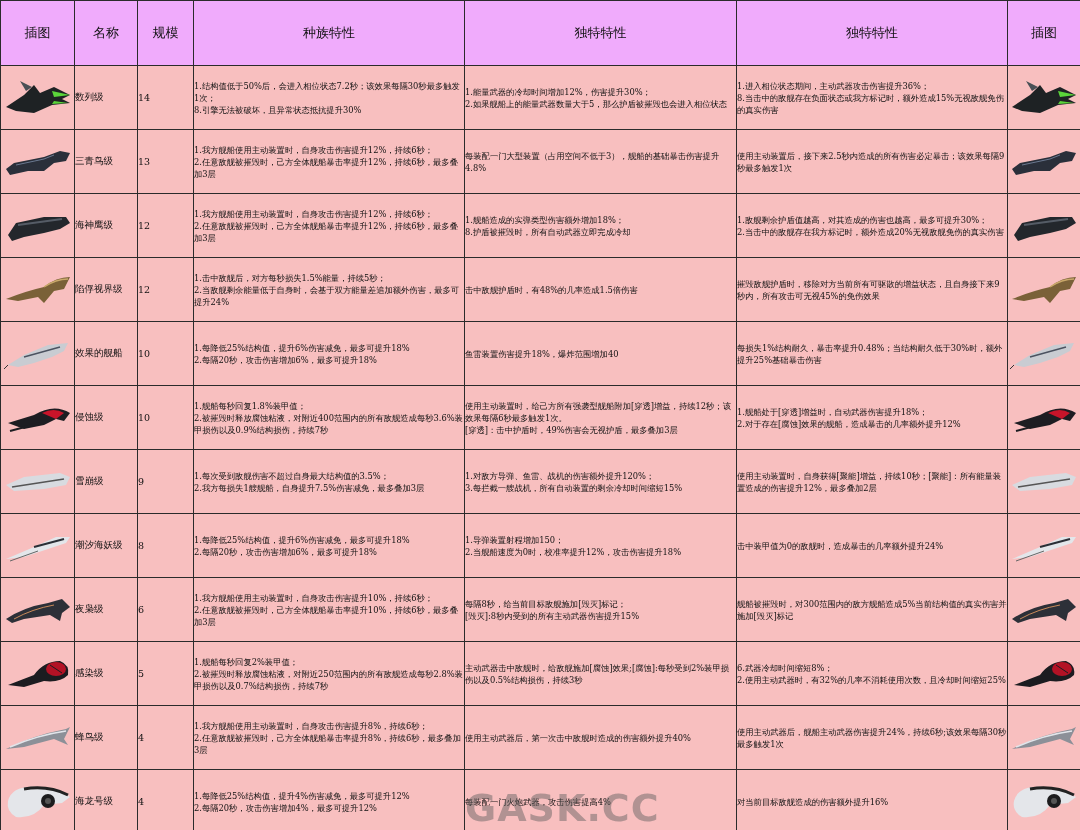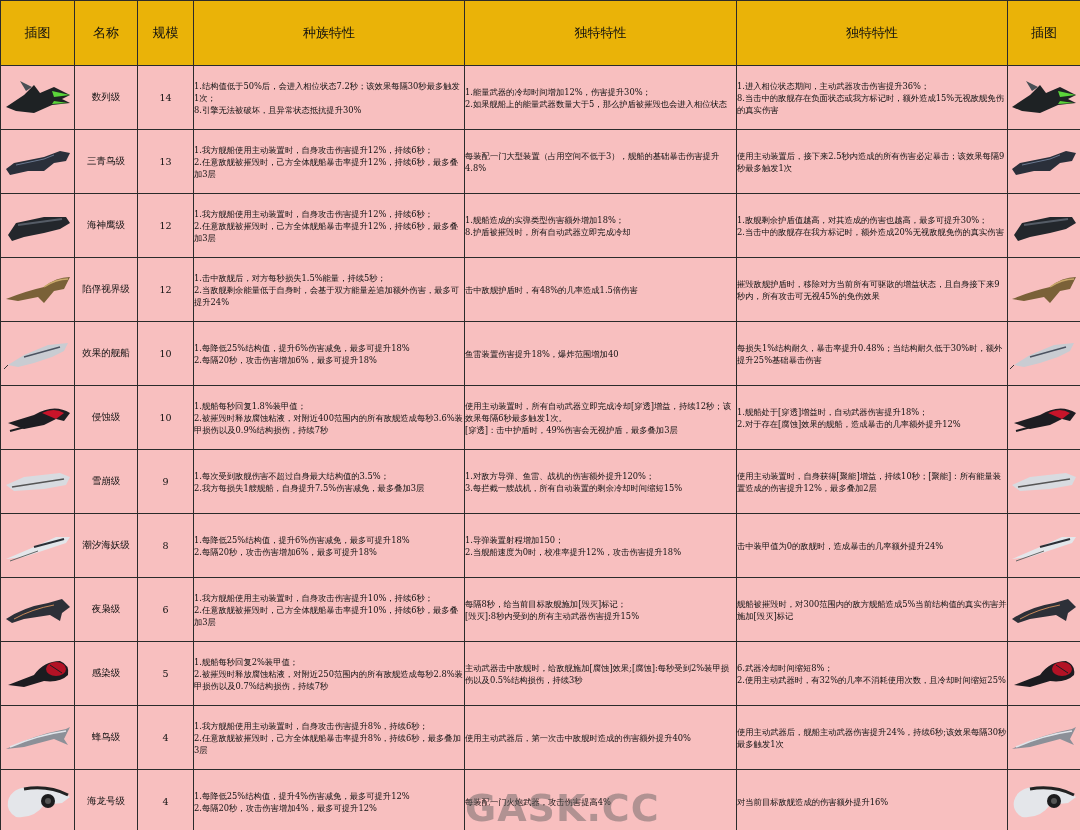--- a/index.html
+++ b/index.html
@@ -1,21 +1,21 @@
 <!DOCTYPE html>
 <html><head>
 <meta charset="utf-8">
 <style>
   html, body { margin: 0; padding: 0; background: #ffffff; }
   body { width: 1080px; height: 830px; overflow: hidden; font-family: "DejaVu Serif", "Liberation Serif", serif; }
   table.main { border-collapse: collapse; table-layout: fixed; width: 1080px; }
   table.main th, table.main td { border: 1px solid #2b2b2b; padding: 0; }
-  thead th { background: #eab308; height: 64px; font-weight: normal; font-size: 13px; color: #111; text-align: center; }
+  thead th { background: #f0abfc; height: 64px; font-weight: normal; font-size: 13px; color: #111; text-align: center; }
   tbody td { background: #f8bfbf; height: 63px; font-size: 8.3px; color: #111; }
-  td.name, td.scale { text-align: center; font-size: 9.5px; }
+  td.name, td.scale { font-size: 9.5px; }
   td.desc { padding: 0 3px; line-height: 12px; vertical-align: middle; }
   td.img { text-align: center; vertical-align: middle; }
   .desc-line { display: block; }
   .ship { display: inline-block; width: 68px; height: 40px; }
   .watermark { position: absolute; left: 465px; top: 786px; font-family: "DejaVu Sans", sans-serif; font-weight: bold; font-size: 38px; color: rgba(90,90,90,0.45); letter-spacing: 1px; pointer-events: none; }
 </style>
 </head>
 <body>
 
 <table class="main">
@@ -169,21 +169,21 @@
               <path d="M38 16 Q50 10 60 16 L52 22 Z" fill="#c8142a"></path>
               <path d="M6 34 L36 26" stroke="#1d1d22" stroke-width="2"></path>
             </svg></span></td>
     <td class="name">侵蚀级</td>
     <td class="scale">10</td>
     <td class="desc">
           <span class="desc-line">1.舰船每秒回复1.8%装甲值；</span>
           <span class="desc-line">2.被摧毁时释放腐蚀粘液，对附近400范围内的所有敌舰造成每秒3.6%装甲损伤以及0.9%结构损伤，持续7秒</span>
         </td>
     <td class="desc">
-          <span class="desc-line">使用主动装置时，所有自动武器立即完成冷却[穿透]增益，持续12秒；该效果每隔6秒最多触发1次。</span>
+          <span class="desc-line">使用主动装置时，给己方所有强袭型舰船附加[穿透]增益，持续12秒；该效果每隔6秒最多触发1次。</span>
           <span class="desc-line">[穿透]：击中护盾时，49%伤害会无视护盾，最多叠加3层</span>
         </td>
     <td class="desc">
           <span class="desc-line">1.舰船处于[穿透]增益时，自动武器伤害提升18%；</span>
           <span class="desc-line">2.对于存在[腐蚀]效果的舰船，造成暴击的几率额外提升12%</span>
         </td>
     <td class="img"><span class="ship"><svg viewBox="0 0 68 40" width="68" height="40">
               <path d="M4 26 L30 18 Q50 6 66 16 L60 24 L52 22 L40 28 L20 32 Z" fill="#1d1d22"></path>
               <path d="M38 16 Q50 10 60 16 L52 22 Z" fill="#c8142a"></path>
               <path d="M6 34 L36 26" stroke="#1d1d22" stroke-width="2"></path>

